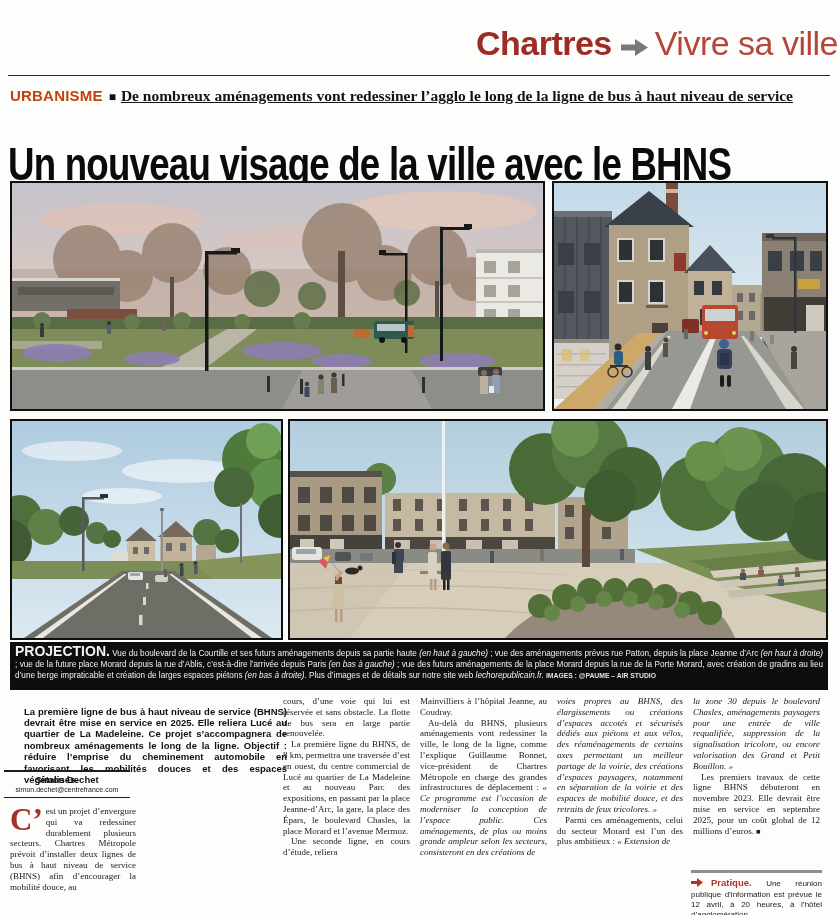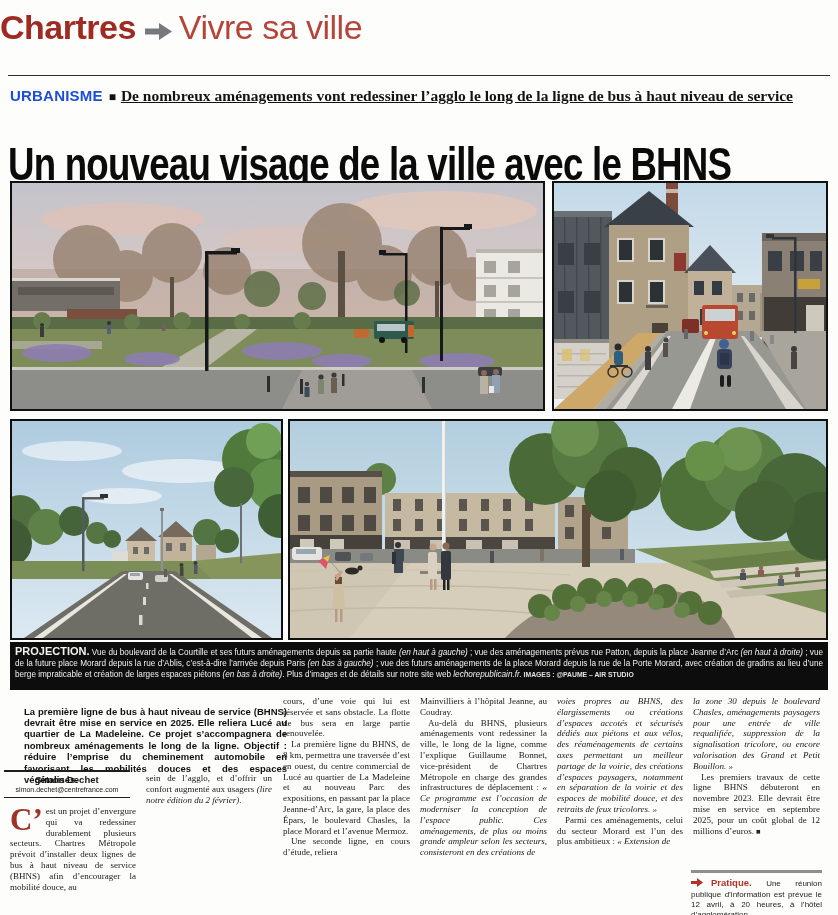--- a/index.html
+++ b/index.html
@@ -1,48 +1,48 @@
 <!DOCTYPE html>
 <html lang="fr"><head>
 <meta charset="utf-8">
 <style>
   html,body{margin:0;padding:0;}
   body{background:#e9e9e9;}
   .page{position:relative;width:838px;height:915px;background:#fdfdfb;overflow:hidden;
         font-family:"Liberation Serif",serif;color:#1a1a1a;margin:0 auto;}
 
   
-  .sec-header{position:absolute;top:8px;left:0;right:0;text-align:left;white-space:nowrap;}
+  .sec-header{position:absolute;top:24px;left:0;right:0;text-align:right;white-space:nowrap;}
   .sec-header .city{font:bold 34px "Liberation Sans",sans-serif;color:#9d2b24;letter-spacing:-.5px;}
   .sec-header .arrow{display:inline-block;margin:0 7px 4px 9px;vertical-align:middle;}
   .sec-header .sub{font:34px "Liberation Sans",sans-serif;color:#b5453b;letter-spacing:-.5px;}
   .rule-top{position:absolute;top:75px;left:8px;right:8px;border-top:1.5px solid #2a2a2a;}
 
   
   .kicker{position:absolute;top:87px;left:10px;white-space:nowrap;}
-  .kicker .kl{font:bold 15px "Liberation Sans",sans-serif;color:#1d4ed8;letter-spacing:.2px;}
+  .kicker .kl{font:bold 15px "Liberation Sans",sans-serif;color:#c2410c;letter-spacing:.2px;}
   .kicker .ksq{font-size:12px;color:#111;margin:0 5px 0 6px;}
   .kicker .kt{font:bold 15.5px "Liberation Serif",serif;color:#131313;text-decoration:underline;}
   .headline{position:absolute;top:100px;left:8px;width:1080px;
             font:bold 47px/66px "Liberation Sans",sans-serif;color:#0b0b0b;
             letter-spacing:-1px;white-space:nowrap;transform:scaleX(.78);transform-origin:0 0;}
 
   
   .photo{position:absolute;border:2px solid #101010;box-sizing:border-box;background:#cdd5da;overflow:hidden;margin:0;}
   .photo svg{display:block;}
   .ph-a{left:10px;top:181px;width:535px;height:230px;}
   .ph-b{left:552px;top:181px;width:276px;height:230px;}
   .ph-c{left:10px;top:419px;width:273px;height:221px;}
   .ph-d{left:288px;top:419px;width:540px;height:221px;}
 
   
   .caption{position:absolute;left:10px;top:642px;width:818px;height:48px;box-sizing:border-box;
            background:#0d0d0d;color:#f3f2ee;padding:4px 5px;
            font:8.2px/11.2px "Liberation Sans",sans-serif;text-align:justify;overflow:hidden;}
-  .caption .lead{font-weight:bold;font-size:11px;}
+  .caption .lead{font-weight:bold;font-size:14px;}
   .caption i{font-style:italic;margin-top:40px;}
   .caption .credit{font-weight:bold;font-size:6.8px;color:#e4e3df;}
 
   
   .intro{position:absolute;left:24px;top:696px;width:263px;
          font:bold 9.5px/11.4px "Liberation Sans",sans-serif;color:#101010;text-align:justify;}
   .byline{position:absolute;left:4px;top:770px;width:126px;text-align:center;
           border-top:2px solid #1d1d1d;border-bottom:1px solid #1d1d1d;padding:2px 0 3px;}
   .byline .name{font:bold 9.5px/11px "Liberation Sans",sans-serif;color:#111;}
   .byline .email{font:7px/9px "Liberation Sans",sans-serif;color:#222;}
@@ -560,21 +560,20 @@
   <div class="byline">
     <div class="name">Simon Dechet</div>
     <div class="email">simon.dechet@centrefrance.com</div>
   </div>
 
   <div class="col c1">
     <p><span class="dropcap">C’</span><span>est un projet d’envergure qui va redessiner durablement plusieurs secteurs. Chartres Métropole prévoit d’installer deux lignes de bus à haut niveau de service (BHNS) afin d’encourager la mobilité douce, au</span></p>
   </div>
 
   <div class="col c2">
-    <p><span>sein de l’agglo, et d’offrir un confort augmenté aux usagers </span><i>(lire notre édition du 2 février)</i><span>.</span></p>
   </div>
 
   <div class="col c3">
     <p>cours, d’une voie qui lui est réservée et sans obstacle. La flotte de bus sera en large partie renouvelée.</p>
     <p class="ind">La première ligne du BHNS, de 8 km, permettra une traversée d’est en ouest, du centre commercial de Lucé au quartier de La Madeleine et au nouveau Parc des expositions, en passant par la place Jeanne-d’Arc, la gare, la place des Épars, le boulevard Chasles, la place Morard et l’avenue Mermoz.</p>
     <p class="ind">Une seconde ligne, en cours d’étude, reliera</p>
   </div>
 
   <div class="col c4">
     <p>Mainvilliers à l’hôpital Jeanne, au Coudray.</p>

